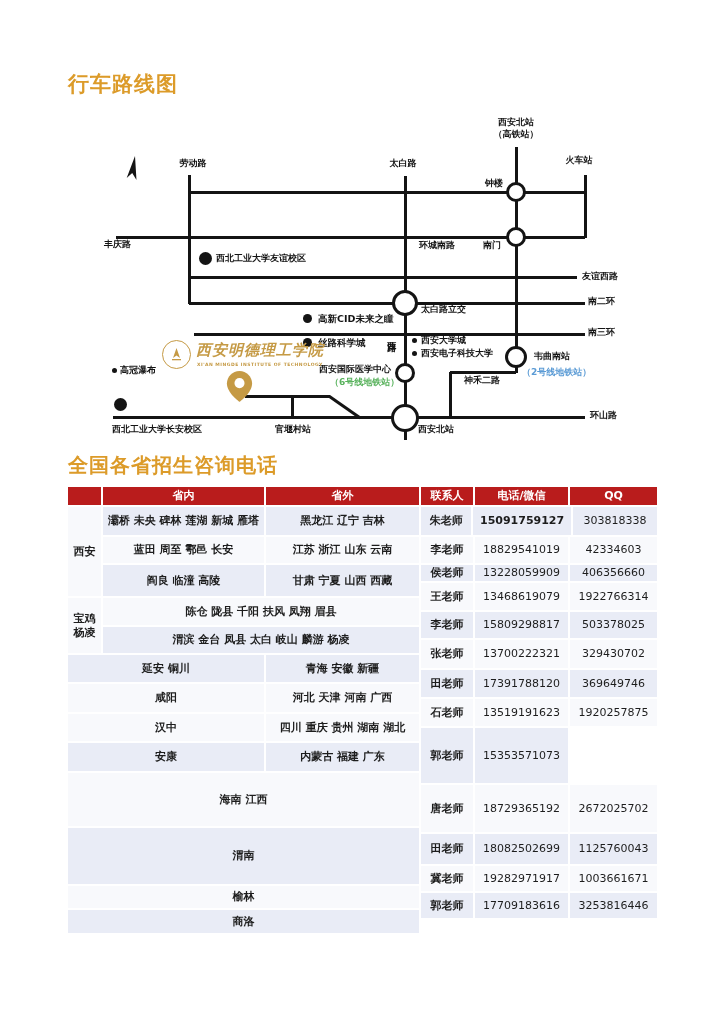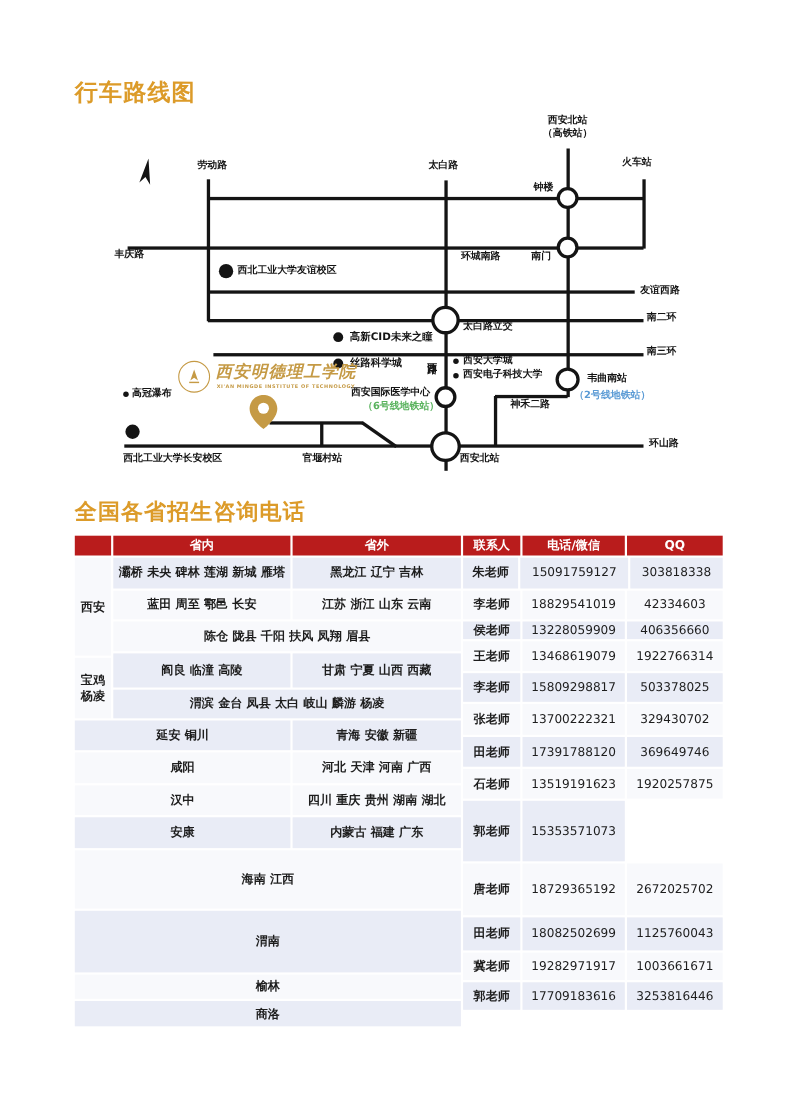--- a/index.html
+++ b/index.html
@@ -37,21 +37,21 @@
   .gap{width:2px;flex:0 0 2px;}
   .stack{display:flex;flex-direction:column;}
 </style>
 </head>
 <body>
 
 <div id="page">
 
   <div class="abs title" style="left:68px;top:70px;">行车路线图</div>
 
-  <div class="abs" style="left:0;top:0;width:720px;height:445px;text-decoration:underline;">
+  <div class="abs" style="left:0;top:12px;width:720px;height:445px;text-decoration:underline;">
 
     <svg class="abs" style="left:126px;top:144px;" width="16" height="26" viewBox="0 0 16 26">
       <polygon points="9,0 13,24 8,17 3,22" fill="#141414" transform="skewX(-6)"></polygon>
     </svg>
 
     <div class="road vr" style="left:188px;top:163px;height:129px;"></div>
     <div class="road vr" style="left:404px;top:164px;height:264px;"></div>
     <div class="road vr" style="left:515px;top:135px;height:226px;"></div>
     <div class="road vr" style="left:584px;top:163px;height:63px;"></div>
     <div class="road vr" style="left:449px;top:360px;height:46px;"></div>
@@ -158,27 +158,27 @@
         <div class="trow" style="height:28px;margin-left:35px;">
           <div class="cell lt" style="width:161px;">灞桥 未央 碑林 莲湖 新城 雁塔</div>
             <div class="gap"></div>
           <div class="cell lt" style="width:153px;">黑龙江 辽宁 吉林</div>
         </div>
         <div class="trow" style="height:26px;margin-left:35px;">
           <div class="cell wt" style="width:161px;">蓝田 周至 鄠邑 长安</div>
             <div class="gap"></div>
           <div class="cell wt" style="width:153px;">江苏 浙江 山东 云南</div>
         </div>
+        <div class="trow" style="height:31px;margin-left:35px;">
+          <div class="cell lt" style="width:161px;">阎良 临潼 高陵</div>
+            <div class="gap"></div>
+          <div class="cell lt" style="width:153px;">甘肃 宁夏 山西 西藏</div>
+        </div>
         <div class="trow" style="height:27px;margin-left:35px;">
           <div class="cell wt" style="width:316px;">陈仓 陇县 千阳 扶风 凤翔 眉县</div>
-        </div>
-        <div class="trow" style="height:31px;margin-left:35px;">
-          <div class="cell lt" style="width:161px;">阎良 临潼 高陵</div>
-            <div class="gap"></div>
-          <div class="cell lt" style="width:153px;">甘肃 宁夏 山西 西藏</div>
         </div>
         <div class="trow" style="height:26px;margin-left:35px;">
           <div class="cell lt" style="width:316px;">渭滨 金台 凤县 太白 岐山 麟游 杨凌</div>
         </div>
         <div class="trow" style="height:27px;">
           <div class="cell lt" style="width:196px;">延安 铜川</div>
             <div class="gap"></div>
           <div class="cell lt" style="width:153px;">青海 安徽 新疆</div>
         </div>
         <div class="trow" style="height:28px;">
@@ -207,21 +207,21 @@
         </div>
         <div class="trow" style="height:23px;margin-bottom:0;">
           <div class="cell lt" style="width:351px;">商洛</div>
         </div>
       </div>
 
       <div class="stack" style="width:236px;">
         <div class="trow" style="height:28px;">
           <div class="cell lt" style="width:52px;">朱老师</div>
             <div class="gap"></div>
-          <div class="cell lt num" style="width:101px;">15091759127</div>
+          <div class="cell lt num" style="width:101px;font-weight:bold;">15091759127</div>
             <div class="gap"></div>
           <div class="cell lt num" style="width:87px;">303818338</div>
         </div>
         <div class="trow" style="height:26px;">
           <div class="cell wt" style="width:52px;">李老师</div>
             <div class="gap"></div>
           <div class="cell wt num" style="width:93px;">18829541019</div>
             <div class="gap"></div>
           <div class="cell wt num" style="width:87px;">42334603</div>
         </div>

